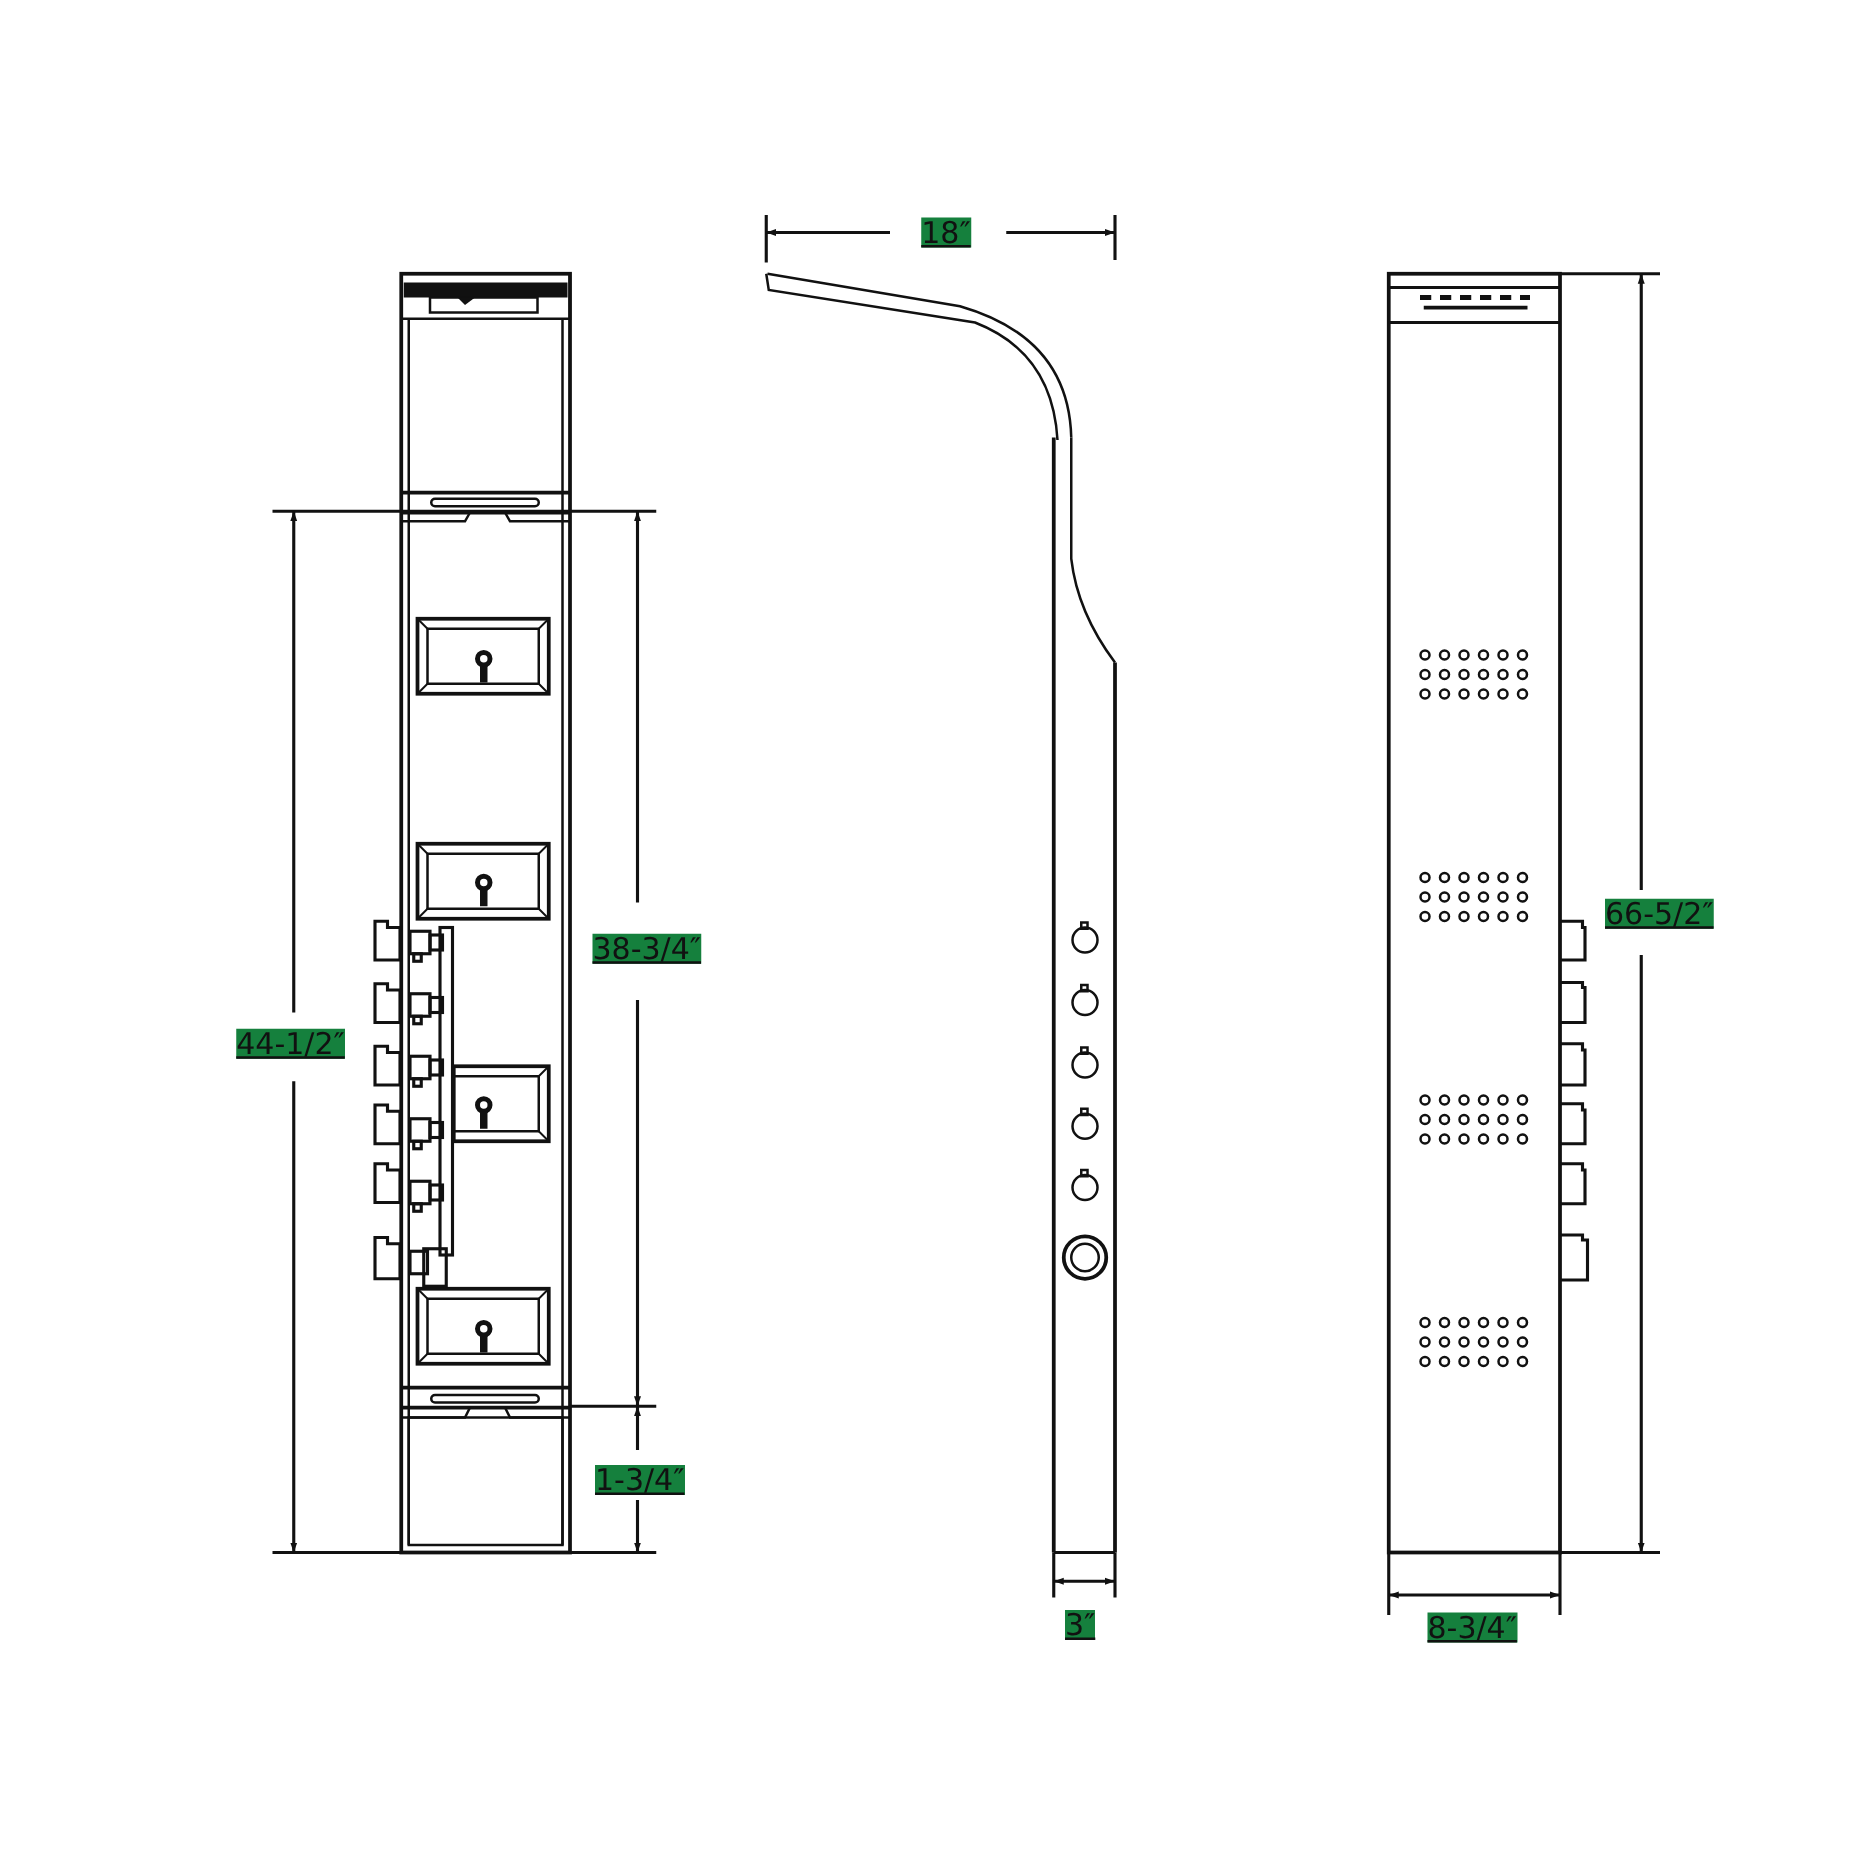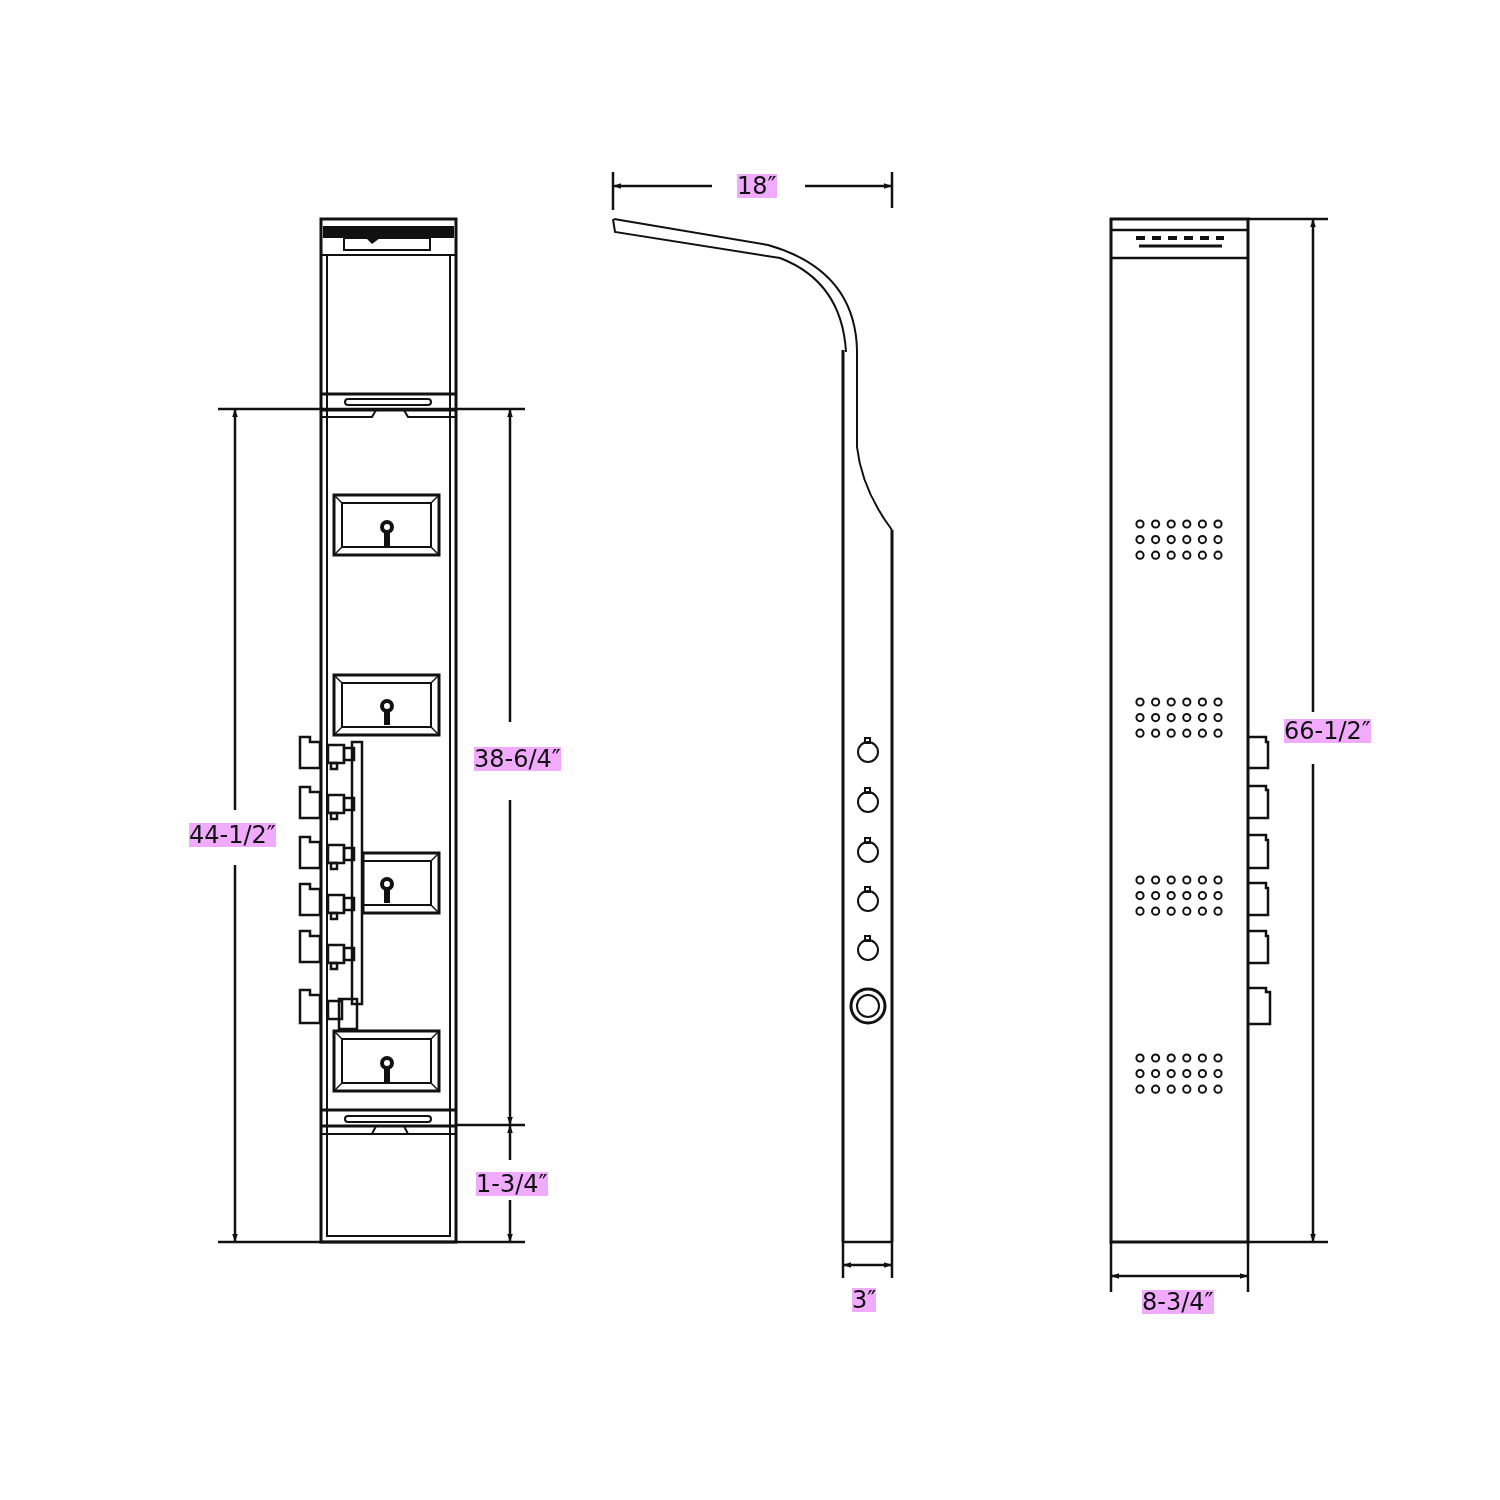--- a/index.html
+++ b/index.html
@@ -3,23 +3,24 @@
 <meta charset="utf-8">
 <style>
   html, body { margin: 0; padding: 0; background: #ffffff; }
   body { width: 1500px; height: 1500px; position: relative; overflow: hidden; }
   svg { position: absolute; left: 0; top: 0; }
   .dim-label {
     position: absolute;
     font-family: "DejaVu Sans", sans-serif;
     font-size: 24px;
     color: #111111;
-    background: #f0abfc;
+    background: #15803d;
     line-height: 1;
     white-space: nowrap;
+    text-decoration: underline;
   }
 </style>
 </head>
 <body>
 
 <svg width="1500" height="1500" viewBox="0 0 1500 1500" xmlns="http://www.w3.org/2000/svg">
   <defs>
     <marker id="arr" viewBox="0 0 10 10" refX="10" refY="5" markerWidth="8" markerHeight="12" orient="auto-start-reverse" markerUnits="userSpaceOnUse">
       <path d="M0,1.5 L10,5 L0,8.5 z" fill="#111"></path>
     </marker>
@@ -292,18 +293,18 @@
     <line x1="1248" y1="1242" x2="1328" y2="1242"></line>
     <line x1="1313" y1="219" x2="1313" y2="712" marker-start="url(#arr)"></line>
     <line x1="1313" y1="764" x2="1313" y2="1242" marker-end="url(#arr)"></line>
     <line x1="1111" y1="1242" x2="1111" y2="1292"></line>
     <line x1="1248" y1="1242" x2="1248" y2="1292"></line>
     <line x1="1111" y1="1276" x2="1248" y2="1276" marker-start="url(#arr)" marker-end="url(#arr)"></line>
   </g>
 </svg>
 
 <div class="dim-label" style="left:737px; top:174px;">18″</div>
-<div class="dim-label" style="left:474px; top:747px;">38-6/4″</div>
+<div class="dim-label" style="left:474px; top:747px;">38-3/4″</div>
 <div class="dim-label" style="left:189px; top:823px;text-align:right;">44-1/2″</div>
 <div class="dim-label" style="left:476px; top:1172px;">1-3/4″</div>
 <div class="dim-label" style="left:852px; top:1288px;">3″</div>
 <div class="dim-label" style="left:1142px; top:1290px;">8-3/4″</div>
-<div class="dim-label" style="left:1284px; top:719px;">66-1/2″</div>
+<div class="dim-label" style="left:1284px; top:719px;">66-5/2″</div>
 
 </body></html>

